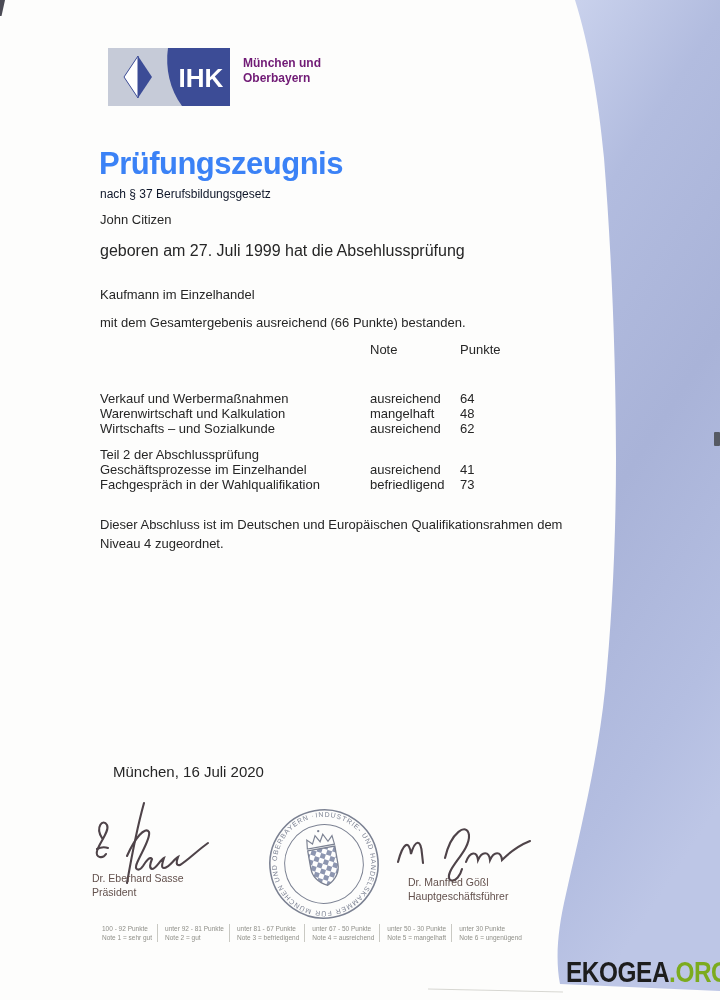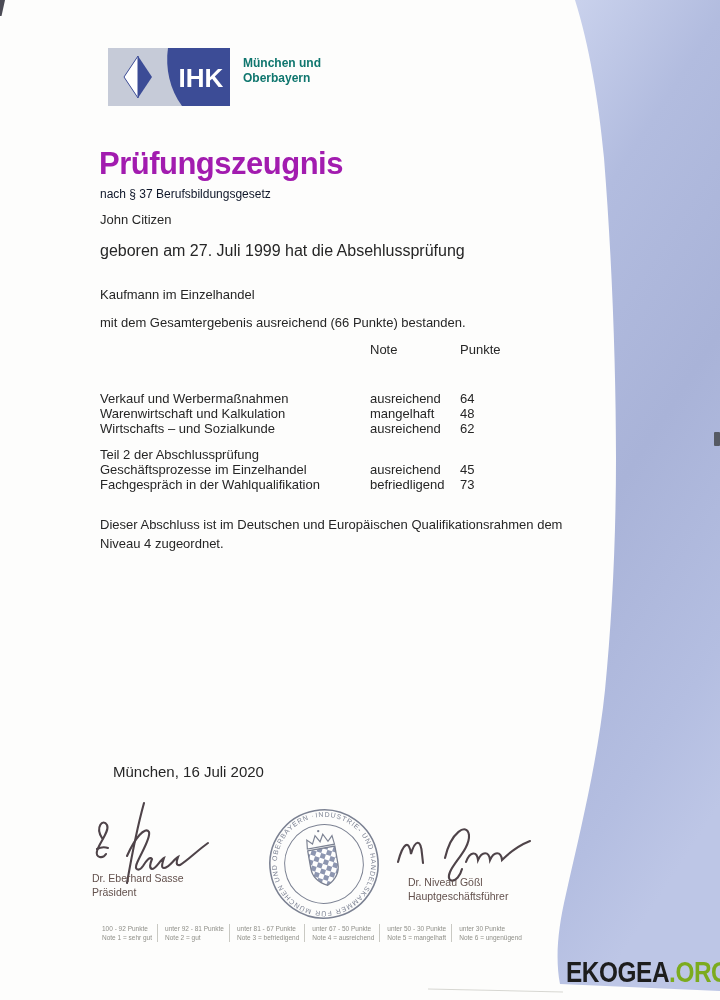--- a/index.html
+++ b/index.html
@@ -15,24 +15,24 @@
     clip-path:polygon(0 0,100% 0,30% 100%,0 100%);}
   .edge-notch{position:absolute;left:714px;top:432px;width:6px;height:14px;background:#565a63;border-radius:1px;}
   .scan-line{position:absolute;left:428px;top:990px;width:135px;height:1px;background:#d7d7d2;transform:rotate(1.2deg);}
   
   .watermark{position:absolute;left:566px;top:956px;font-size:29px;font-weight:bold;
     letter-spacing:-0.5px;transform:scaleX(0.84);transform-origin:left top;white-space:nowrap;color:#1d1d1d;}
   .watermark .org{color:#7cab1e;}
   
   .logo-wrap{position:absolute;left:108px;top:48px;width:122px;height:58px;}
   .logo-region{position:absolute;left:243px;top:56px;font-size:12px;line-height:15px;
-    color:#0f766e;font-weight:bold;}
+    color:#701a75;font-weight:bold;}
   
   .title{position:absolute;left:99px;top:146px;margin:0;font-size:31px;font-weight:bold;
-    letter-spacing:-0.5px;color:#a21caf;}
+    letter-spacing:-0.5px;color:#3b82f6;}
   .subtitle{position:absolute;left:100px;top:187px;font-size:12px;color:#0f172a;}
   .recipient{position:absolute;left:100px;top:212px;font-size:13px;}
   .intro{position:absolute;left:100px;top:242px;font-size:16px;line-height:18px;}
   .profession{position:absolute;left:100px;top:287px;font-size:13px;}
   .result{position:absolute;left:100px;top:315px;font-size:13px;}
   
   .trow{position:absolute;left:100px;width:480px;height:16px;font-size:13px;}
   .c-subj{position:absolute;left:0;top:0;white-space:nowrap;}
   .c-note{position:absolute;left:270px;top:0;white-space:nowrap;}
   .c-punkte{position:absolute;left:360px;top:0;white-space:nowrap;}
@@ -121,21 +121,21 @@
     <span class="c-note">ausreichend</span>
     <span class="c-punkte">62</span>
   </div>
 
   <div class="trow" style="top:447px">
     <span class="c-subj">Teil 2 der Abschlussprüfung</span>
   </div>
   <div class="trow" style="top:462px">
     <span class="c-subj">Geschäftsprozesse im Einzelhandel</span>
     <span class="c-note">ausreichend</span>
-    <span class="c-punkte">45</span>
+    <span class="c-punkte">41</span>
   </div>
   <div class="trow" style="top:477px">
     <span class="c-subj">Fachgespräch in der Wahlqualifikation</span>
     <span class="c-note">befriedligend</span>
     <span class="c-punkte">73</span>
   </div>
 
   <div class="qual">
     <div>Dieser Abschluss ist im Deutschen und Europäischen Qualifikationsrahmen dem</div>
     <div>Niveau 4 zugeordnet.</div>
@@ -178,21 +178,21 @@
   </svg>
 
   <svg class="sig-svg" style="left:390px;top:810px" width="150" height="76" viewBox="0 0 150 76" aria-hidden="true">
     <g fill="none" stroke="#40343a" stroke-width="2.1" stroke-linecap="round" opacity="0.92">
       <path d="M8,52 C13,33 19,29 21,44 C25,30 31,28 32,44 L33,53"></path>
       <path d="M55,48 C61,22 77,12 79,25 C80,38 64,52 60,62 C55,74 68,74 72,59"></path>
       <path d="M76,52 C80,41 87,41 88,50 C92,41 99,41 100,50 C104,41 111,41 112,50 C119,43 130,35 140,31"></path>
     </g>
   </svg>
   <div class="sig-name" style="left:408px;top:876px">
-    <div>Dr. Niveau Gößl</div>
+    <div>Dr. Manfred Gößl</div>
     <div>Hauptgeschäftsführer</div>
   </div>
 
   <div class="gradescale">
     <div class="gcol">
       <div>100 - 92 Punkte</div>
       <div>Note 1 = sehr gut</div>
     </div>
     <div class="gcol">
       <div>unter 92 - 81 Punkte</div>

